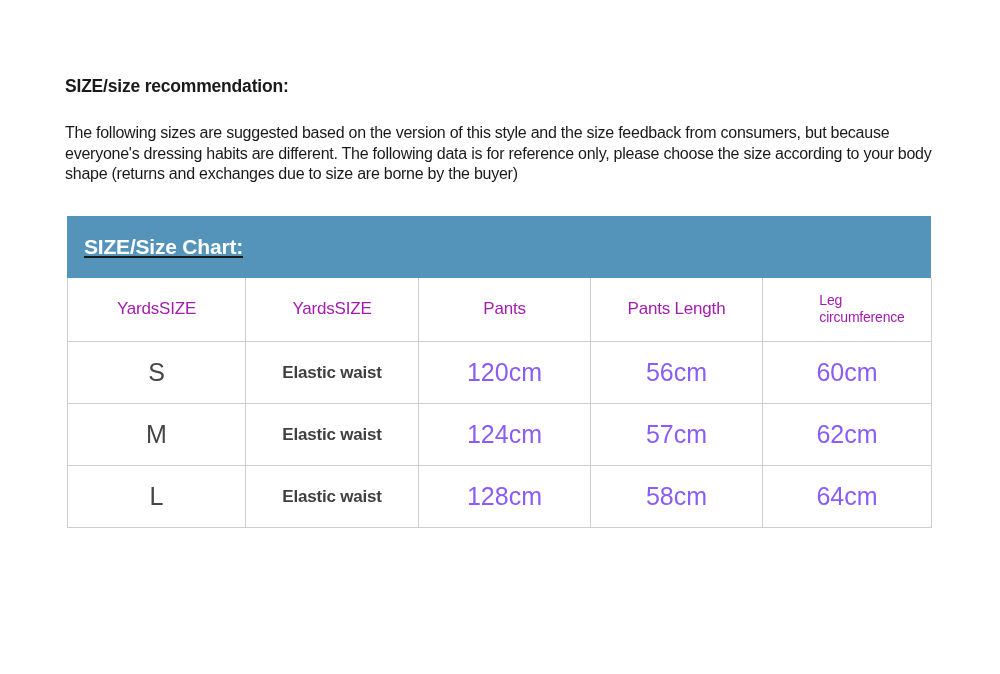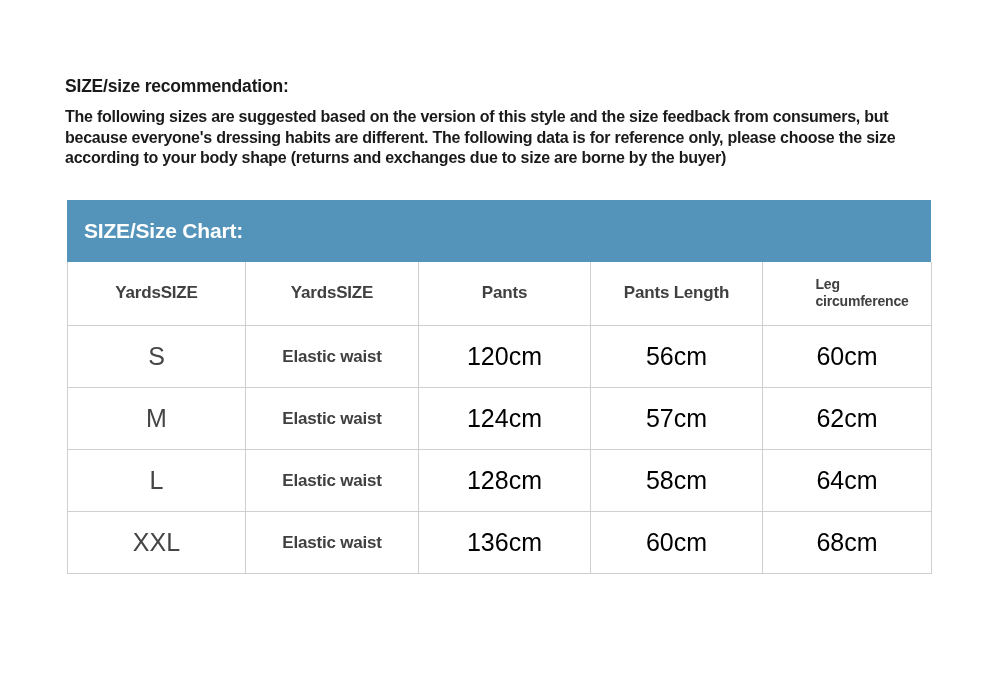--- a/index.html
+++ b/index.html
@@ -10,25 +10,25 @@
     color: #1a1a1a;
     overflow: hidden;
   }
   .content {
     padding: 76px 64px 0 65px;
   }
   .page-title {
     font-size: 17.5px;
     font-weight: 700;
     letter-spacing: -0.2px;
-    margin-bottom: 10px;
+    margin-bottom: 26px;
   }
   .intro-paragraph {
     font-size: 16px;
-    font-weight: 700;
+    font-weight: 400;
     line-height: 20.5px;
     letter-spacing: -0.25px;
     width: 878px;
     margin-bottom: 31px;
   }
   .chart-wrap { width: 864px; margin-left: 2px; }
   .chart-header {
     height: 62px;
     display: flex;
     align-items: center;
@@ -49,22 +49,22 @@
   .size-table th, .size-table td {
     border: 1px solid #cfcfcf;
     text-align: center;
     vertical-align: middle;
     background: #ffffff;
   }
   .size-table thead th {
     border-top: none;
     height: 64px;
     font-size: 17px;
-    font-weight: 700;
-    color: #404040;
+    font-weight: 400;
+    color: #a21caf;
     letter-spacing: -0.2px;
   }
   .size-table thead th.leg-col { font-size: 14px; }
   .leg-wrap {
     display: inline-block;
     max-width: 100px;
     text-align: left;
     line-height: 17px;
     margin-left: 30px;
   }
@@ -76,35 +76,35 @@
   }
   td.waist-cell {
     font-size: 17px;
     font-weight: 700;
     color: #404040;
     letter-spacing: -0.2px;
   }
   td.value-cell {
     font-size: 25px;
     font-weight: 400;
-    color: #000000;
+    color: #8b5cf6;
   }
 </style>
 </head>
 <body>
 
 <div class="content">
 
   <h1 class="page-title">SIZE/size recommendation:</h1>
 
   <p class="intro-paragraph">The following sizes are suggested based on the version of this style and the size feedback from consumers, but because everyone's dressing habits are different. The following data is for reference only, please choose the size according to your body shape (returns and exchanges due to size are borne by the buyer)</p>
 
   <div class="chart-wrap">
 
-    <div class="chart-header" style="background:#5594BA;">
+    <div class="chart-header" style="background:#5594BA;text-decoration:underline;">
       <span class="chart-header-title">SIZE/Size Chart:</span>
     </div>
 
     <table class="size-table">
       <colgroup>
         <col style="width:178px">
         <col style="width:173px">
         <col style="width:172px">
         <col style="width:172px">
         <col style="width:169px">
@@ -135,23 +135,16 @@
           <td class="value-cell">57cm</td>
           <td class="value-cell">62cm</td>
         </tr>
         <tr>
           <td class="size-cell">L</td>
           <td class="waist-cell">Elastic waist</td>
           <td class="value-cell">128cm</td>
           <td class="value-cell">58cm</td>
           <td class="value-cell">64cm</td>
         </tr>
-        <tr>
-          <td class="size-cell">XXL</td>
-          <td class="waist-cell">Elastic waist</td>
-          <td class="value-cell">136cm</td>
-          <td class="value-cell">60cm</td>
-          <td class="value-cell">68cm</td>
-        </tr>
       </tbody>
     </table>
   </div>
 </div>
 
 </body></html>

